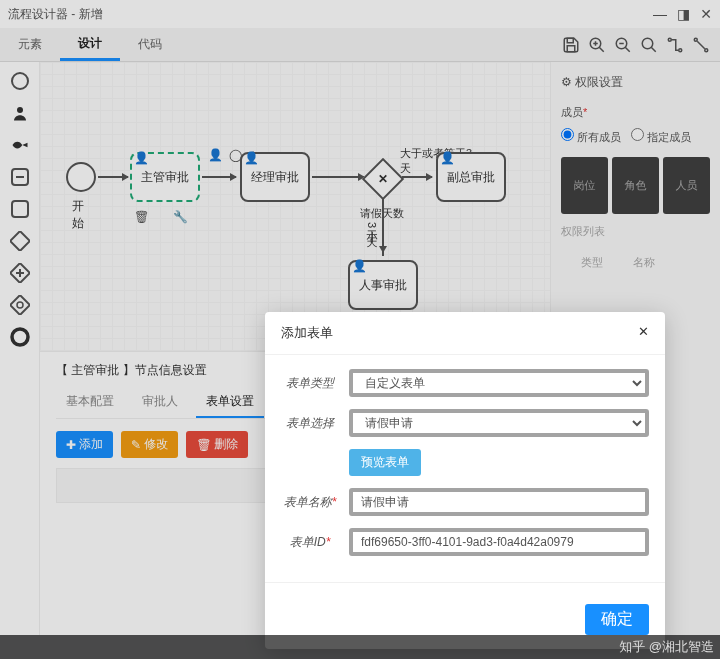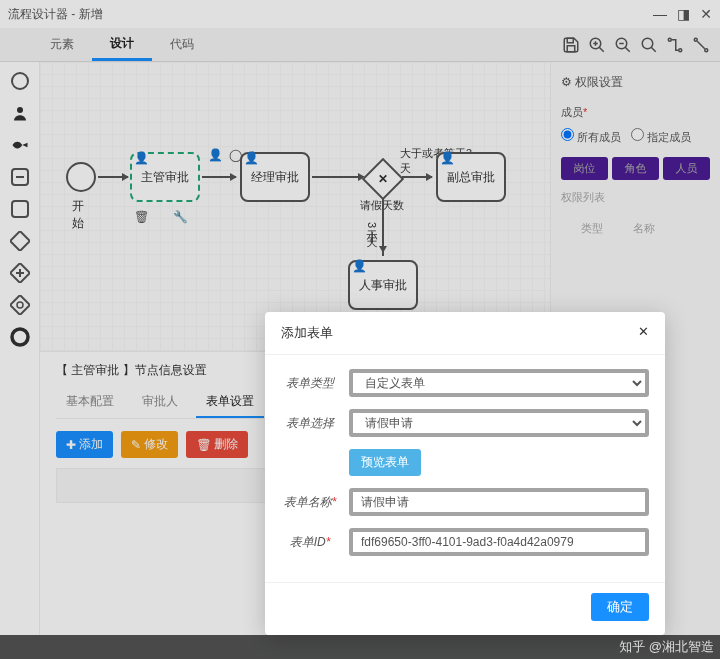--- a/index.html
+++ b/index.html
@@ -4,21 +4,21 @@
 <style>
 * { box-sizing: border-box; margin: 0; padding: 0; font-family: "Microsoft YaHei", Arial, sans-serif; }
 body { width: 720px; height: 659px; background: #eef0f2; font-size: 12px; color: #333; position: relative; overflow: hidden; }
 
 
 .titlebar { height: 28px; background: #fff; display: flex; align-items: center; padding: 0 8px; justify-content: space-between; color: #555; }
 .titlebar .right { display: flex; gap: 10px; font-size: 14px; color: #555; }
 
 
 .toprow { height: 34px; background: #f5f5f5; border-bottom: 1px solid #ddd; display: flex; align-items: stretch; }
-.tabs { display: flex; padding-left: 32px; }
+.tabs { display: flex; }
 .tab { padding: 0 18px; display: flex; align-items: center; color: #666; cursor: pointer; }
 .tab.active { border-bottom: 3px solid #1890ff; color: #222; font-weight: bold; }
 .toolbar { margin-left: auto; display: flex; align-items: center; gap: 8px; padding: 0 10px; color: #555; font-size: 18px; }
 
 
 .main { display: flex; height: calc(100% - 62px - 24px); }
 .palette { width: 40px; background: #fff; border-right: 1px solid #eee; display: flex; flex-direction: column; align-items: center; padding-top: 8px; gap: 10px; }
 .palette .pi { width: 22px; height: 22px; display: flex; align-items: center; justify-content: center; }
 
 .center { flex: 1; display: flex; flex-direction: column; background: #fff; }
@@ -53,35 +53,35 @@
 .btn.blue { background: #1890ff; }
 .btn.orange { background: #f39c12; }
 .btn.red { background: #e74c3c; }
 .table-head { background: #f7f7f7; padding: 8px; text-align: center; color: #666; border: 1px solid #eee; }
 
 
 .rightpanel { width: 170px; background: #fafafa; border-left: 1px solid #eee; padding: 12px 10px; color: #555; position: relative; }
 .rightpanel h4 { font-size: 12px; text-align: left; margin-bottom: 14px; color: #555; font-weight: normal; }
 .rightpanel .radiogrp { font-size: 11px; display: flex; gap: 10px; margin: 8px 0 12px; }
 .rtabs { display: flex; gap: 4px; margin-bottom: 10px; }
-.rtab { flex: 1; background: #4c1d95; color: #aaa; font-size: 11px; padding: 4px 0; text-align: center; border-radius: 3px; }
+.rtab { flex: 1; background: #404040; color: #aaa; font-size: 11px; padding: 21px 0; text-align: center; border-radius: 3px; }
 .rcols { display: flex; font-size: 11px; color: #aaa; gap: 30px; padding-left: 20px; margin-top: 16px; }
 
 
 .modal-bg { position: absolute; inset: 0; background: rgba(0,0,0,0.12); }
 .modal { position: absolute; left: 265px; top: 312px; width: 400px; background: #fff; box-shadow: 0 4px 24px rgba(0,0,0,0.2); border-radius: 4px; }
 .modal-head { display: flex; justify-content: space-between; padding: 12px 16px; border-bottom: 1px solid #f0f0f0; font-size: 13px; color: #333; }
 .modal-body { padding: 14px 16px; }
 .frow { display: flex; align-items: center; margin-bottom: 12px; }
 .frow label { width: 68px; text-align: center; padding-right: 10px; font-size: 12px; color: #555; font-style: italic; }
 .frow .ctrl { flex: 1; }
 .frow select, .frow input { width: 100%; height: 28px; border: 4px solid #a3a3a3; border-radius: 3px; padding: 0 8px; font-size: 12px; color: #555; background: #fff; }
 .preview-btn { background: #4fb3e8; color: #fff; padding: 5px 12px; border-radius: 3px; font-size: 12px; display: inline-block; cursor: pointer; }
 .modal-foot { padding: 10px 16px 14px; text-align: right; border-top: 1px solid #f0f0f0; }
-.modal-foot .ok { background: #1890ff; color: #fff; padding: 5px 16px; border-radius: 3px; font-size: 13px; cursor: pointer; display: inline-block; }
+.modal-foot .ok { background: #1890ff; color: #fff; padding: 5px 16px; border-radius: 3px; font-size: 16px; cursor: pointer; display: inline-block; margin-top: 11px; }
 
 
 .footer { position: absolute; bottom: 0; left: 0; right: 0; height: 24px; background: rgba(0,0,0,0.65); color: #ddd; font-size: 13px; display: flex; align-items: center; justify-content: flex-end; padding: 0 6px; }
 .req::after { content: '*'; color: #d33; }
 
 svg { display: block; }
 </style>
 </head>
 <body>
 
@@ -226,21 +226,21 @@
 
       <div class="node task" style="left:200px;top:90px">
           <span class="usericon">👤</span>
           <span>经理审批</span>
         </div>
       <div class="arrow" style="left:272px;top:114px;width:52px"></div>
 
       <div class="node gw">
           <span>✕</span>
         </div>
-      <div class="edgelbl" style="left:320px;top:136px">请假天数</div>
+      <div class="edgelbl" style="left:320px;top:144px">请假天数</div>
 
       <div class="arrow" style="left:362px;top:114px;width:30px"></div>
       <div class="edgelbl" style="left:360px;top:84px;width:80px">大于或者等于3天</div>
       <div class="node task" style="left:396px;top:90px">
           <span class="usericon">👤</span>
           <span>副总审批</span>
         </div>
 
       <div class="arrow v" style="left:342px;top:136px;height:58px"></div>
       <div class="edgelbl" style="left:324px;top:160px;writing-mode:vertical-rl">小于3天</div>

